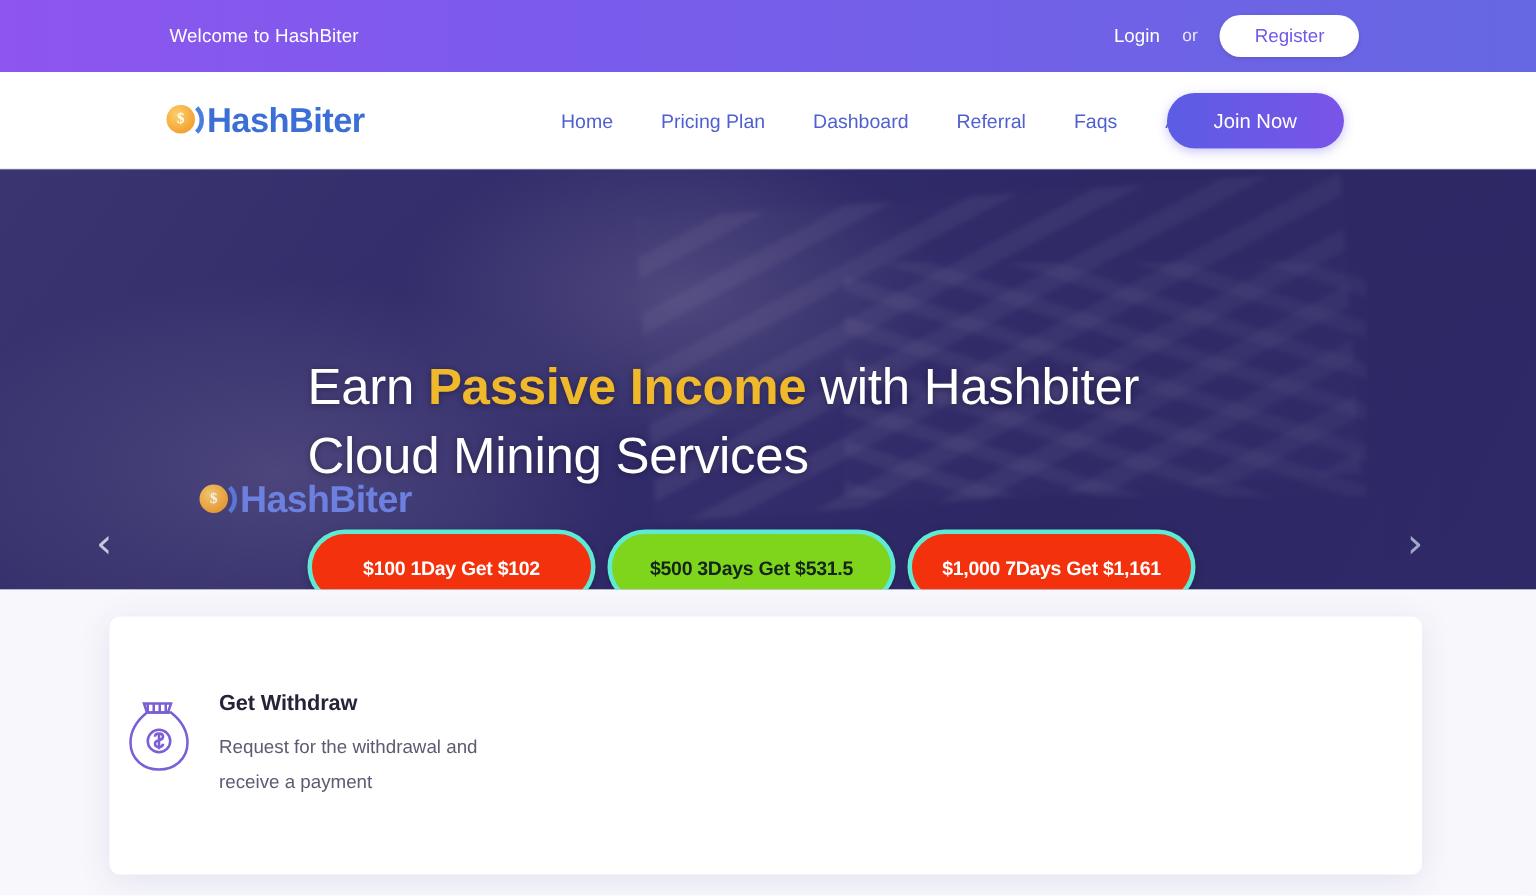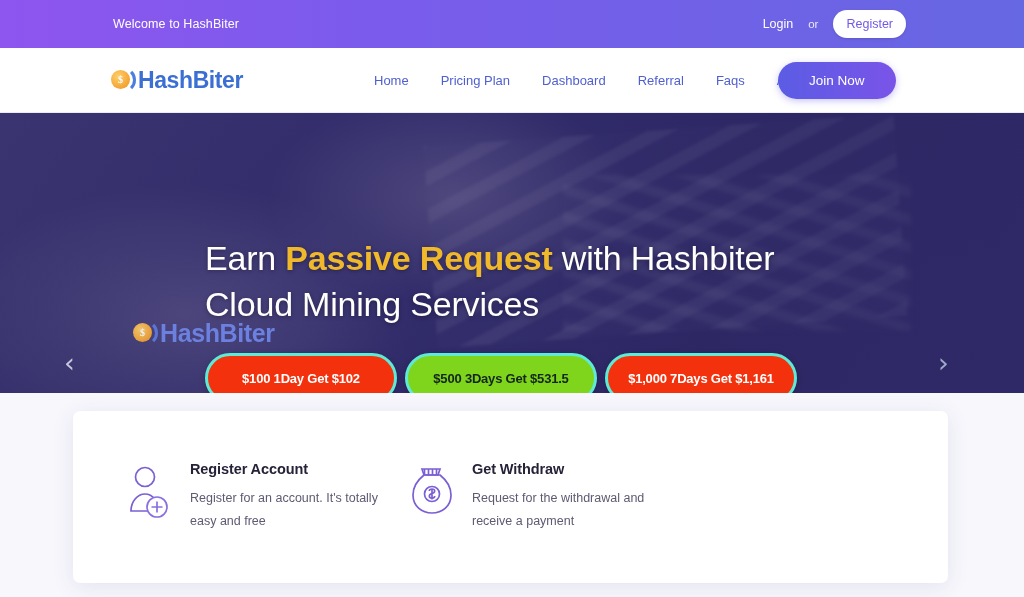--- a/index.html
+++ b/index.html
@@ -37,21 +37,21 @@
     color: #ffffff;
     font-size: 12.5px;
     text-decoration: none;
     cursor: pointer;
   }
   .or-text { color: #ede6fd; font-size: 11.5px; }
   .register-btn {
     background: #ffffff;
     color: #6f5ae8;
     font-size: 12.5px;
-    padding: 7px 13px;
+    padding: 7px 23px;
     border-radius: 22px;
     border: none;
     cursor: pointer;
     font-family: inherit;
     box-shadow: 0 1px 3px rgba(0,0,0,0.12);
   }
 
   
   .navbar {
     height: 65px;
@@ -291,21 +291,21 @@
   </div>
 
   <button class="join-btn">Join Now</button>
 </div>
 
 <div class="hero">
   <div class="hero-photo"></div>
   <div class="hero-tint"></div>
 
   <h1 class="hero-title">
-    <span>Earn </span><span class="hl">Passive Request</span><span> with Hashbiter</span><br>
+    <span>Earn </span><span class="hl">Passive Income</span><span> with Hashbiter</span><br>
     <span>Cloud Mining Services</span>
   </h1>
 
   <div class="hero-watermark brand">
     <div class="brand-mark">
       <div class="brand-coin">$</div>
       <div class="brand-arc"></div>
     </div>
     <div class="brand-text">HashBiter</div>
   </div>
@@ -318,34 +318,20 @@
     <button class="plan-btn plan-green">$500 3Days Get $531.5</button>
     <button class="plan-btn plan-red">$1,000 7Days Get $1,161</button>
 
   </div>
 
 </div>
 
 <div class="feature-wrap">
   <div class="feature-card">
 
-    <div class="feature f1">
-      <div class="feature-icon">
-        <svg viewBox="0 0 46 54" width="46" height="54" fill="none" stroke="#7b5fd4" stroke-width="1.7">
-          <circle cx="18" cy="12" r="9.5"></circle>
-          <path d="M4 46c0-9.4 6.3-17 14-17s14 7.6 14 17z"></path>
-          <circle cx="30" cy="42" r="10" fill="#ffffff" stroke="#8a6fe0"></circle>
-          <path d="M30 36.5v11M24.5 42h11" stroke="#8a6fe0"></path>
-        </svg>
-      </div>
-      <div>
-        <div class="feature-title">Register Account</div>
-        <div class="feature-desc">Register for an account. It's totally easy and free</div>
-      </div>
-    </div>
 
 
     <div class="feature f3">
       <div class="feature-icon">
         <svg viewBox="0 0 46 54" width="46" height="54" fill="none" stroke="#7b5fd4" stroke-width="1.7">
           <path d="M13 4h18l-2 6H15z"></path>
           <path d="M15.5 4v6M19.5 4v6M23.5 4v6M27.5 4v6"></path>
           <path d="M15 10c-5 4-11 11-11 20 0 11 8.6 18 19 18s19-7 19-18c0-9-6-16-11-20z"></path>
           <circle cx="23" cy="29" r="7.5"></circle>
           <path d="M23 23.5v11M20.3 26.1c0-1.4 1.2-2.1 2.7-2.1s2.7.8 2.7 2.1-1.2 2-2.7 2.4-2.7 1-2.7 2.4 1.2 2.1 2.7 2.1 2.7-.7 2.7-2.1"></path>

